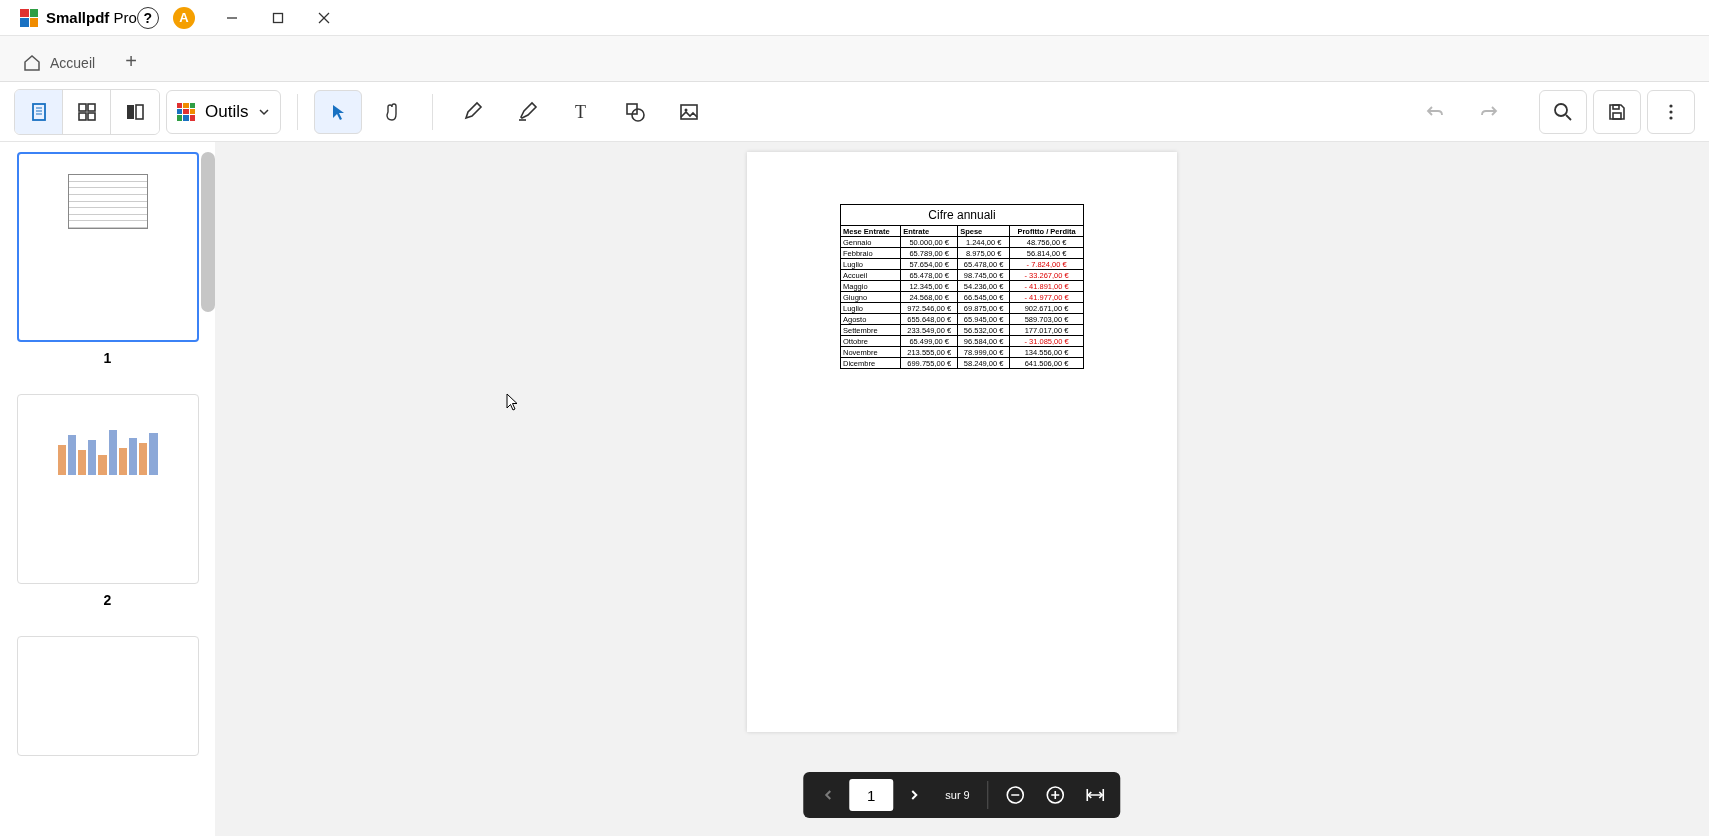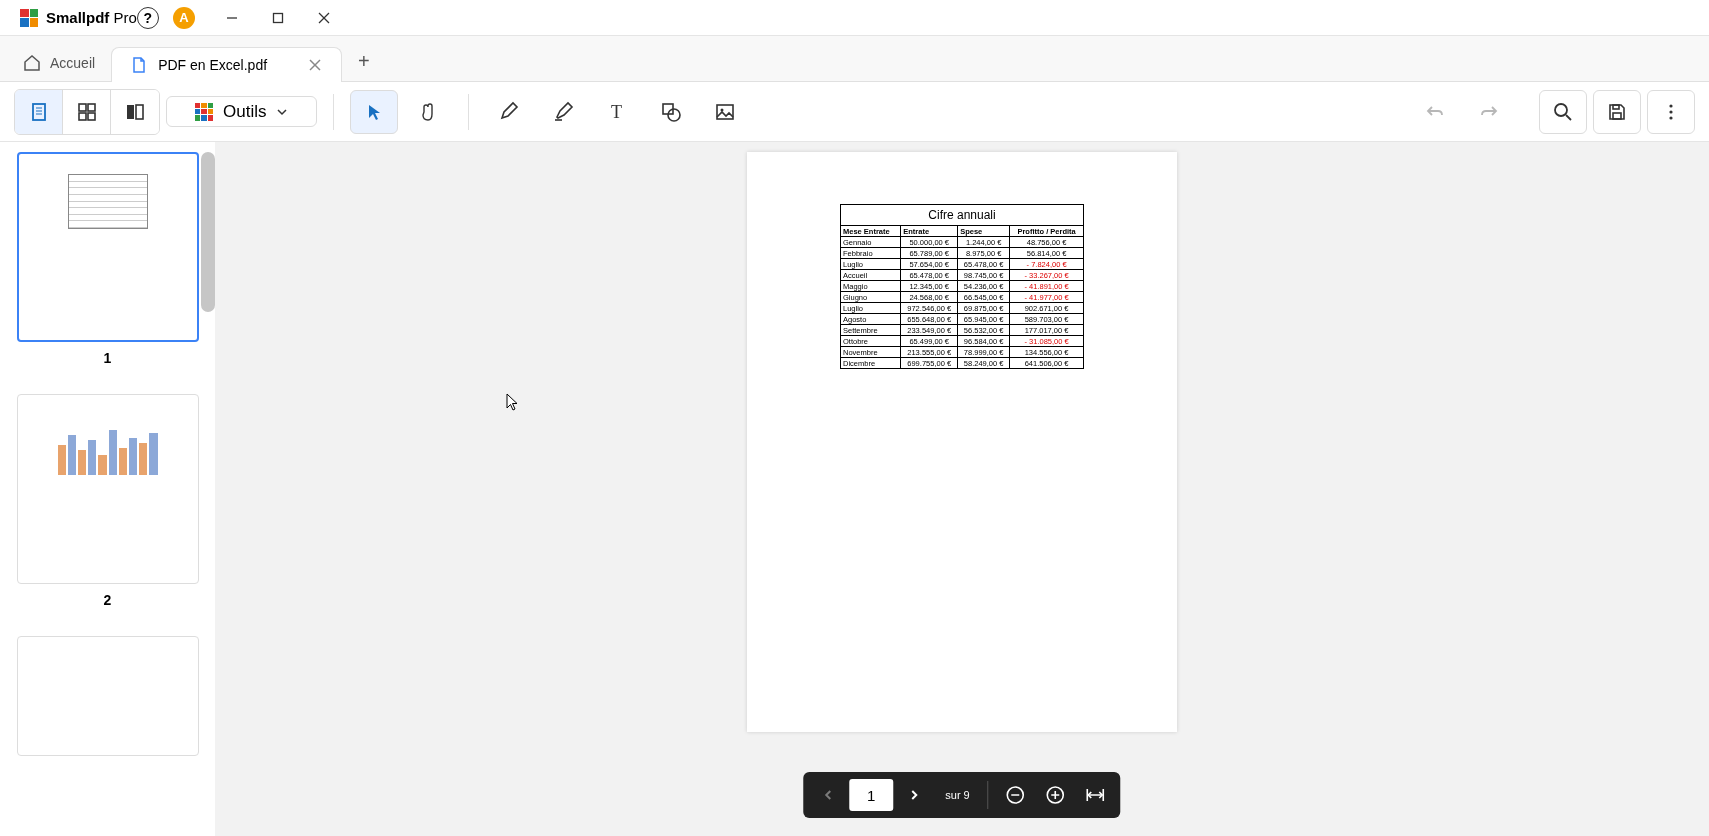--- a/index.html
+++ b/index.html
@@ -32,21 +32,21 @@
 
 .toolbar { height: 60px; display: flex; align-items: center; justify-content: space-between; padding: 0 14px; border-bottom: 1px solid #e5e5e5; background: #fff; }
 .toolbar-left, .toolbar-right { display: flex; align-items: center; gap: 6px; }
 .tool-group { display: flex; border: 1px solid #dcdcdc; border-radius: 6px; overflow: hidden; }
 .tool-group .tool-btn { border: none; border-right: 1px solid #dcdcdc; border-radius: 0; }
 .tool-group .tool-btn:last-child { border-right: none; }
 .tool-btn { width: 48px; height: 44px; display: flex; align-items: center; justify-content: center; cursor: pointer; background: #fff; border: 1px solid transparent; border-radius: 6px; }
 .tool-btn.bordered { border-color: #dcdcdc; }
 .tool-btn.active { background: #eaf2ff; }
 .tool-btn.disabled { opacity: 0.35; }
-.tools-dropdown { display: flex; align-items: center; gap: 10px; padding: 0 28px; height: 31px; border: 1px solid #dcdcdc; border-radius: 6px; cursor: pointer; font-size: 17px; }
+.tools-dropdown { display: flex; align-items: center; gap: 10px; padding: 0 10px; height: 44px; border: 1px solid #dcdcdc; border-radius: 6px; cursor: pointer; font-size: 17px; }
 .tools-icon { width: 18px; height: 18px; display: grid; grid-template-columns: repeat(3,1fr); grid-template-rows: repeat(3,1fr); gap: 1px; }
 .tools-icon div:nth-child(1){background:#e03131}.tools-icon div:nth-child(2){background:#f08c00}.tools-icon div:nth-child(3){background:#2f9e44}
 .tools-icon div:nth-child(4){background:#1971c2}.tools-icon div:nth-child(5){background:#e03131}.tools-icon div:nth-child(6){background:#f08c00}
 .tools-icon div:nth-child(7){background:#2f9e44}.tools-icon div:nth-child(8){background:#1971c2}.tools-icon div:nth-child(9){background:#e03131}
 .sep { width: 1px; height: 36px; background: #e0e0e0; margin: 0 10px; }
 
 
 .main { display: flex; height: calc(836px - 36px - 46px - 60px); position: relative; }
 .sidebar { width: 215px; background: #fff; overflow-y: auto; padding: 10px 4px; position: relative; }
 .scrollbar-track { position: absolute; right: 0; top: 10px; width: 14px; height: 160px; background: #c6c6c6; border-radius: 7px; }
@@ -115,33 +115,20 @@
     </div>
   </div>
 </div>
 
 <div class="tabbar">
   <div class="tab-home">
     <svg width="20" height="20">
         <path d="M3 9 L10 3 L17 9 L17 17 L3 17 Z" fill="none" stroke="#555" stroke-width="1.5"></path>
       </svg>
     <span>Accueil</span>
-  </div>
-  <div class="tab">
-    <svg width="18" height="18">
-        <path d="M4 2 L11 2 L14 5 L14 16 L4 16 Z" fill="none" stroke="#3b82f6" stroke-width="1.5"></path>
-        <path d="M11 2 L11 5 L14 5" fill="none" stroke="#3b82f6" stroke-width="1.5"></path>
-      </svg>
-    <span>PDF en Excel.pdf</span>
-    <div class="tab-close">
-      <svg width="12" height="12">
-          <line x1="1" y1="1" x2="11" y2="11" stroke="#888" stroke-width="1.5"></line>
-          <line x1="11" y1="1" x2="1" y2="11" stroke="#888" stroke-width="1.5"></line>
-        </svg>
-    </div>
   </div>
   <div class="new-tab">+</div>
 </div>
 
 <div class="toolbar">
   <div class="toolbar-left">
     <div class="tool-group">
       <div class="tool-btn active">
           <svg width="22" height="22">
             <rect x="5" y="3" width="12" height="16" fill="none" stroke="#1971c2" stroke-width="1.8"></rect>

